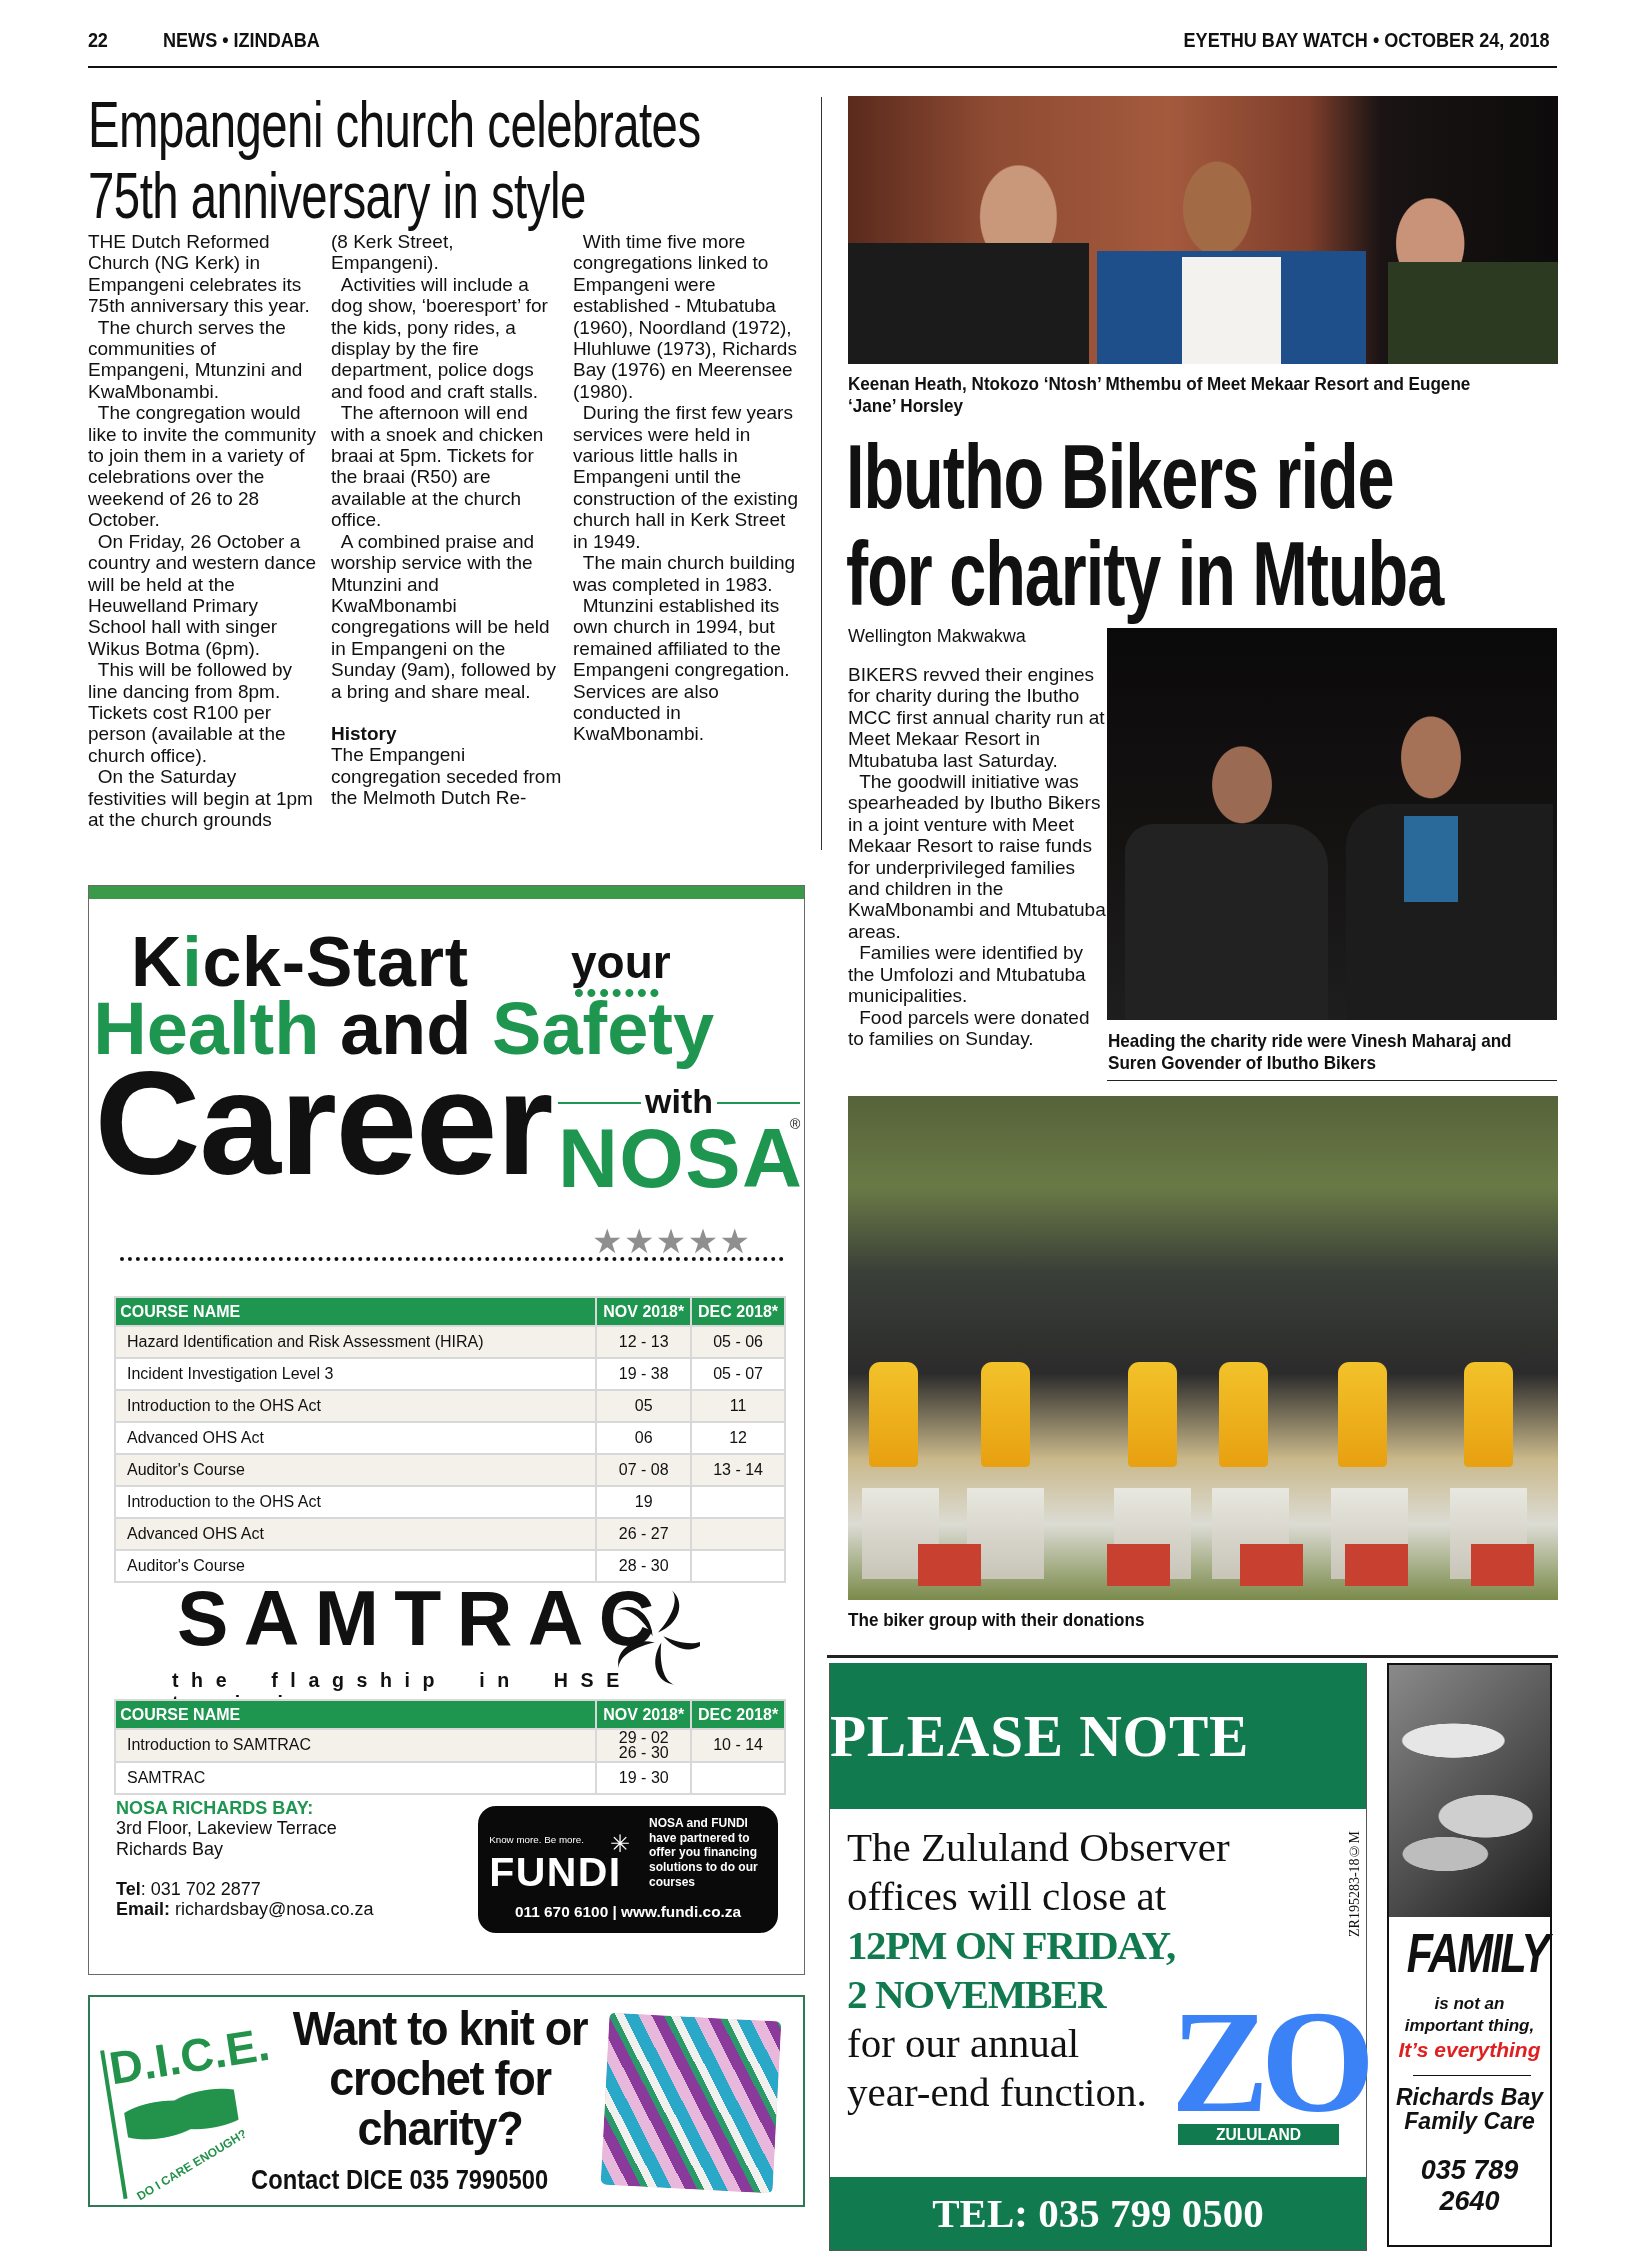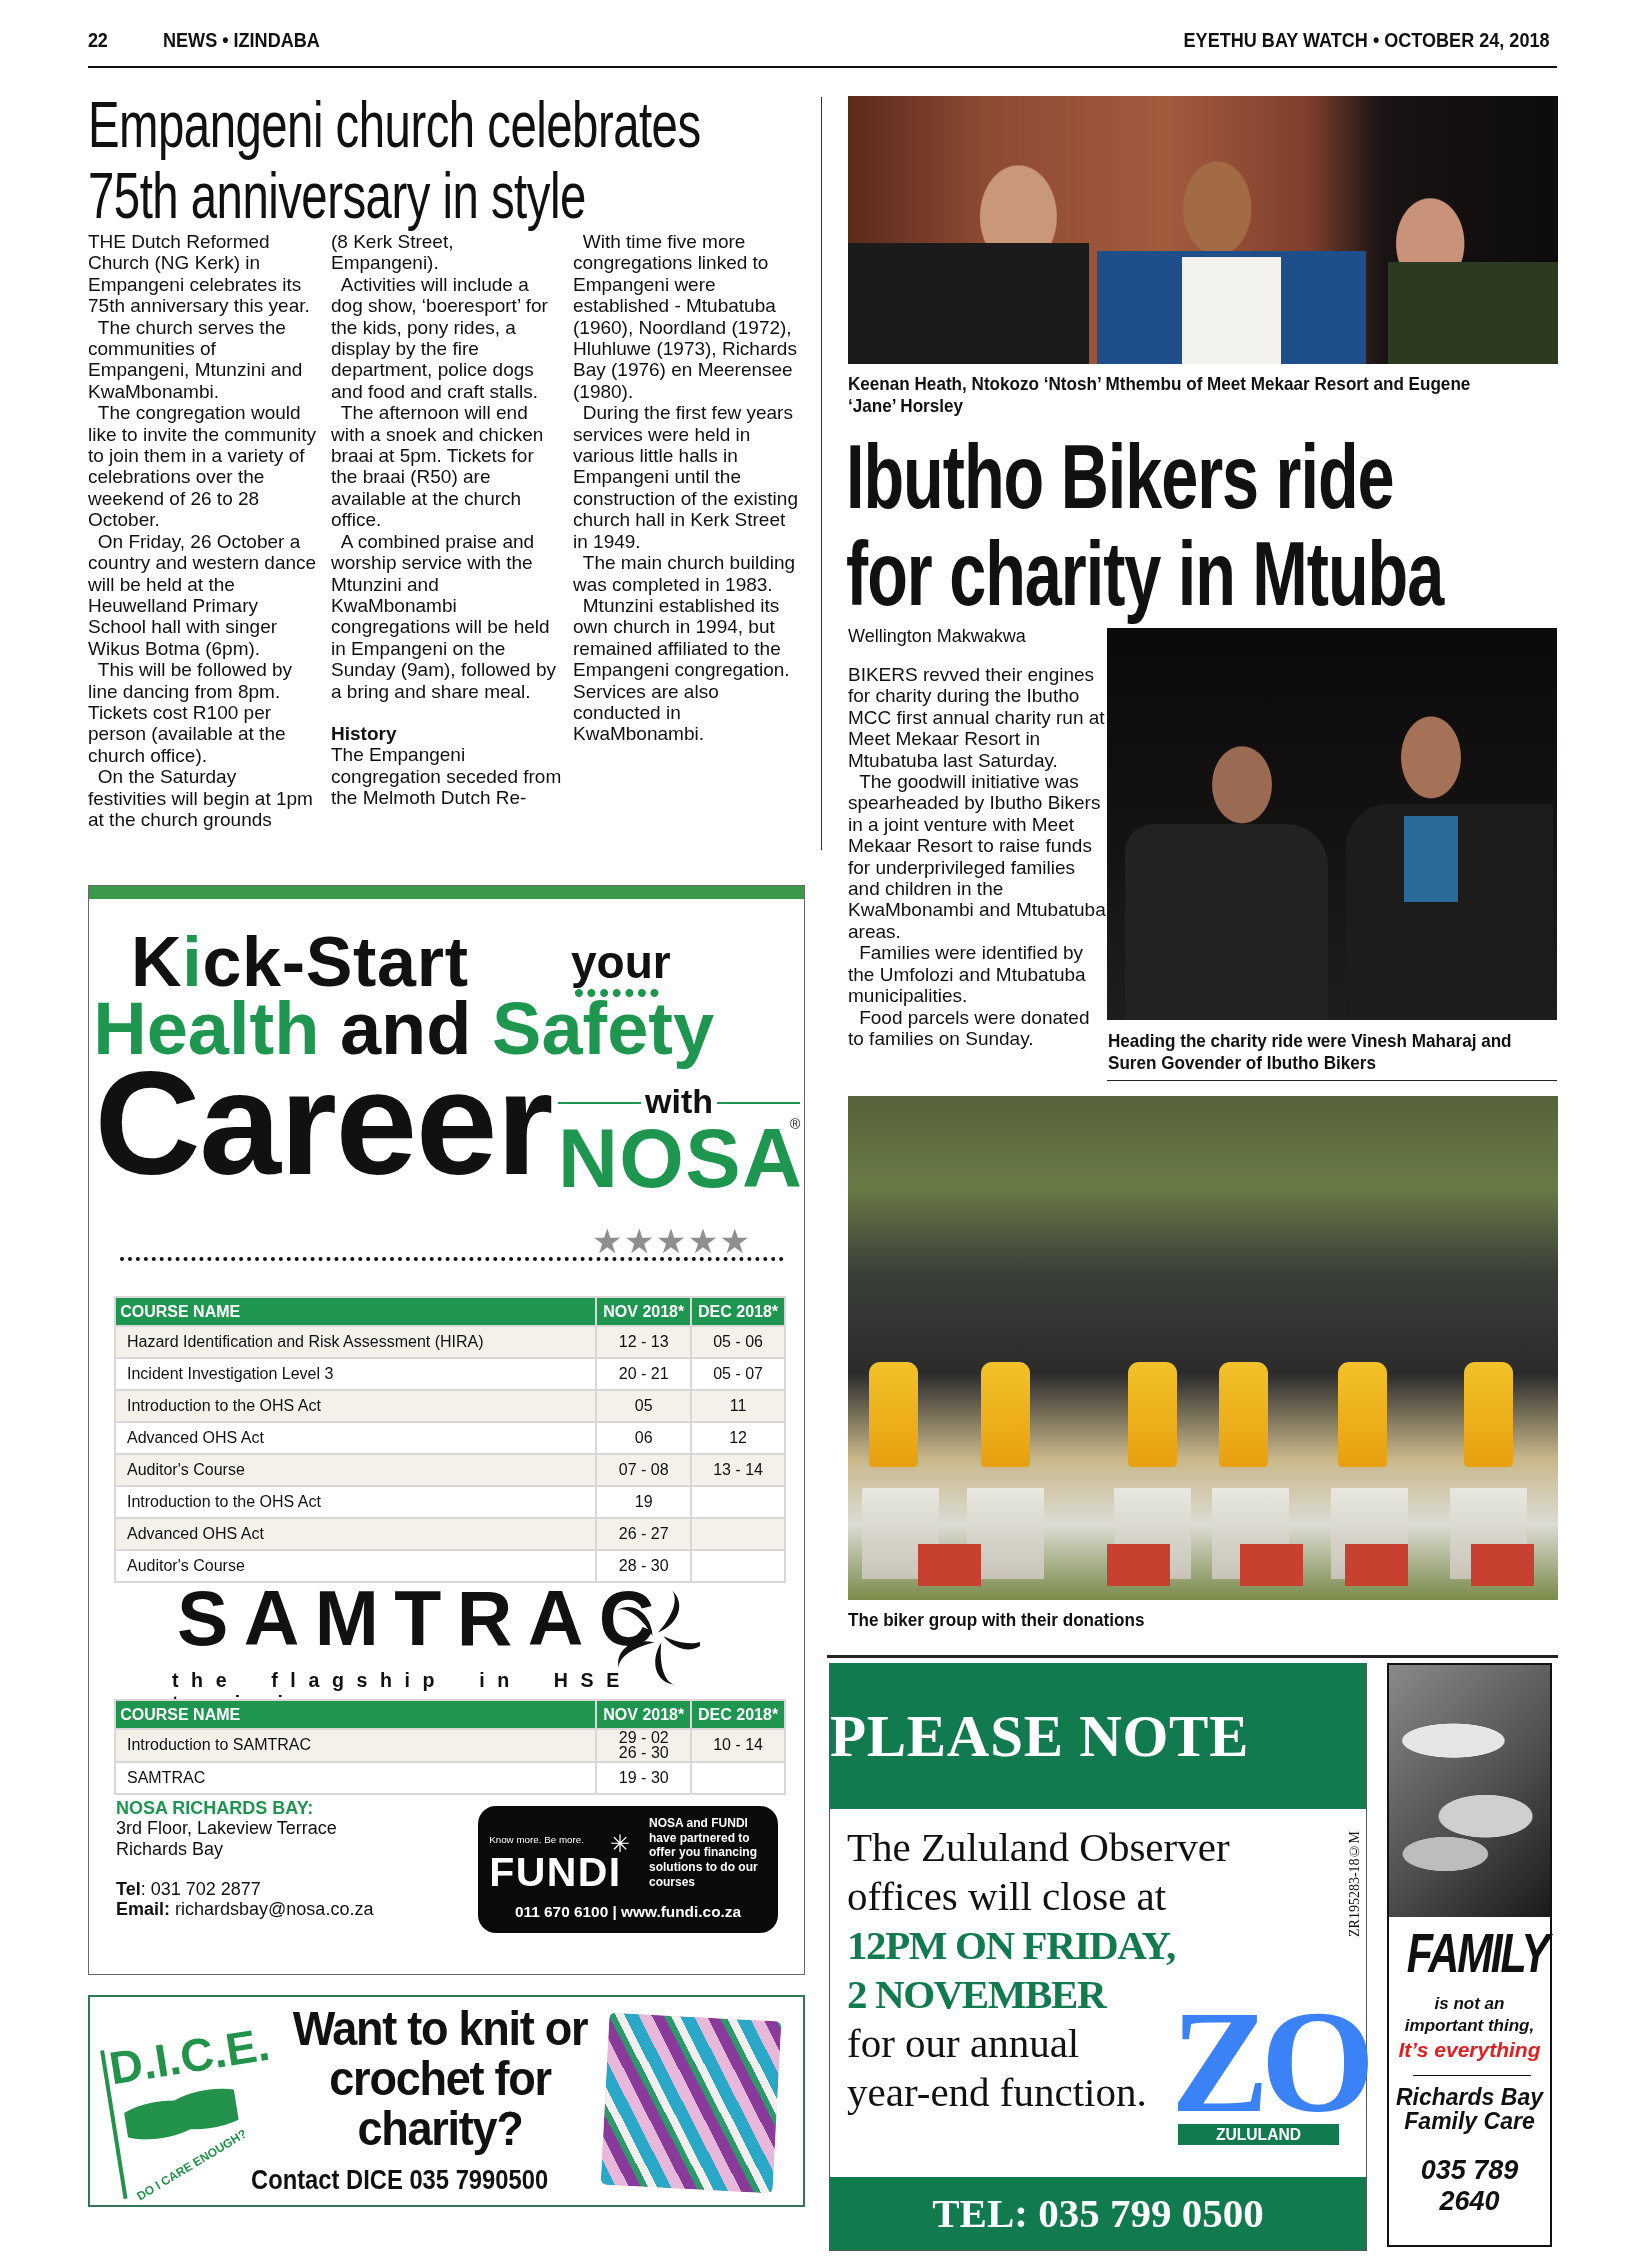--- a/index.html
+++ b/index.html
@@ -260,21 +260,21 @@
       <th class="num">NOV 2018*</th>
       <th class="num">DEC 2018*</th>
     </tr>
     <tr>
           <td>Hazard Identification and Risk Assessment (HIRA)</td>
           <td class="num">12 - 13</td>
           <td class="num">05 - 06</td>
         </tr>
     <tr>
           <td>Incident Investigation Level 3</td>
-          <td class="num">20 - 21</td>
+          <td class="num">19 - 38</td>
           <td class="num">05 - 07</td>
         </tr>
     <tr>
           <td>Introduction to the OHS Act</td>
           <td class="num">05</td>
           <td class="num">11</td>
         </tr>
     <tr>
           <td>Advanced OHS Act</td>
           <td class="num">06</td>

